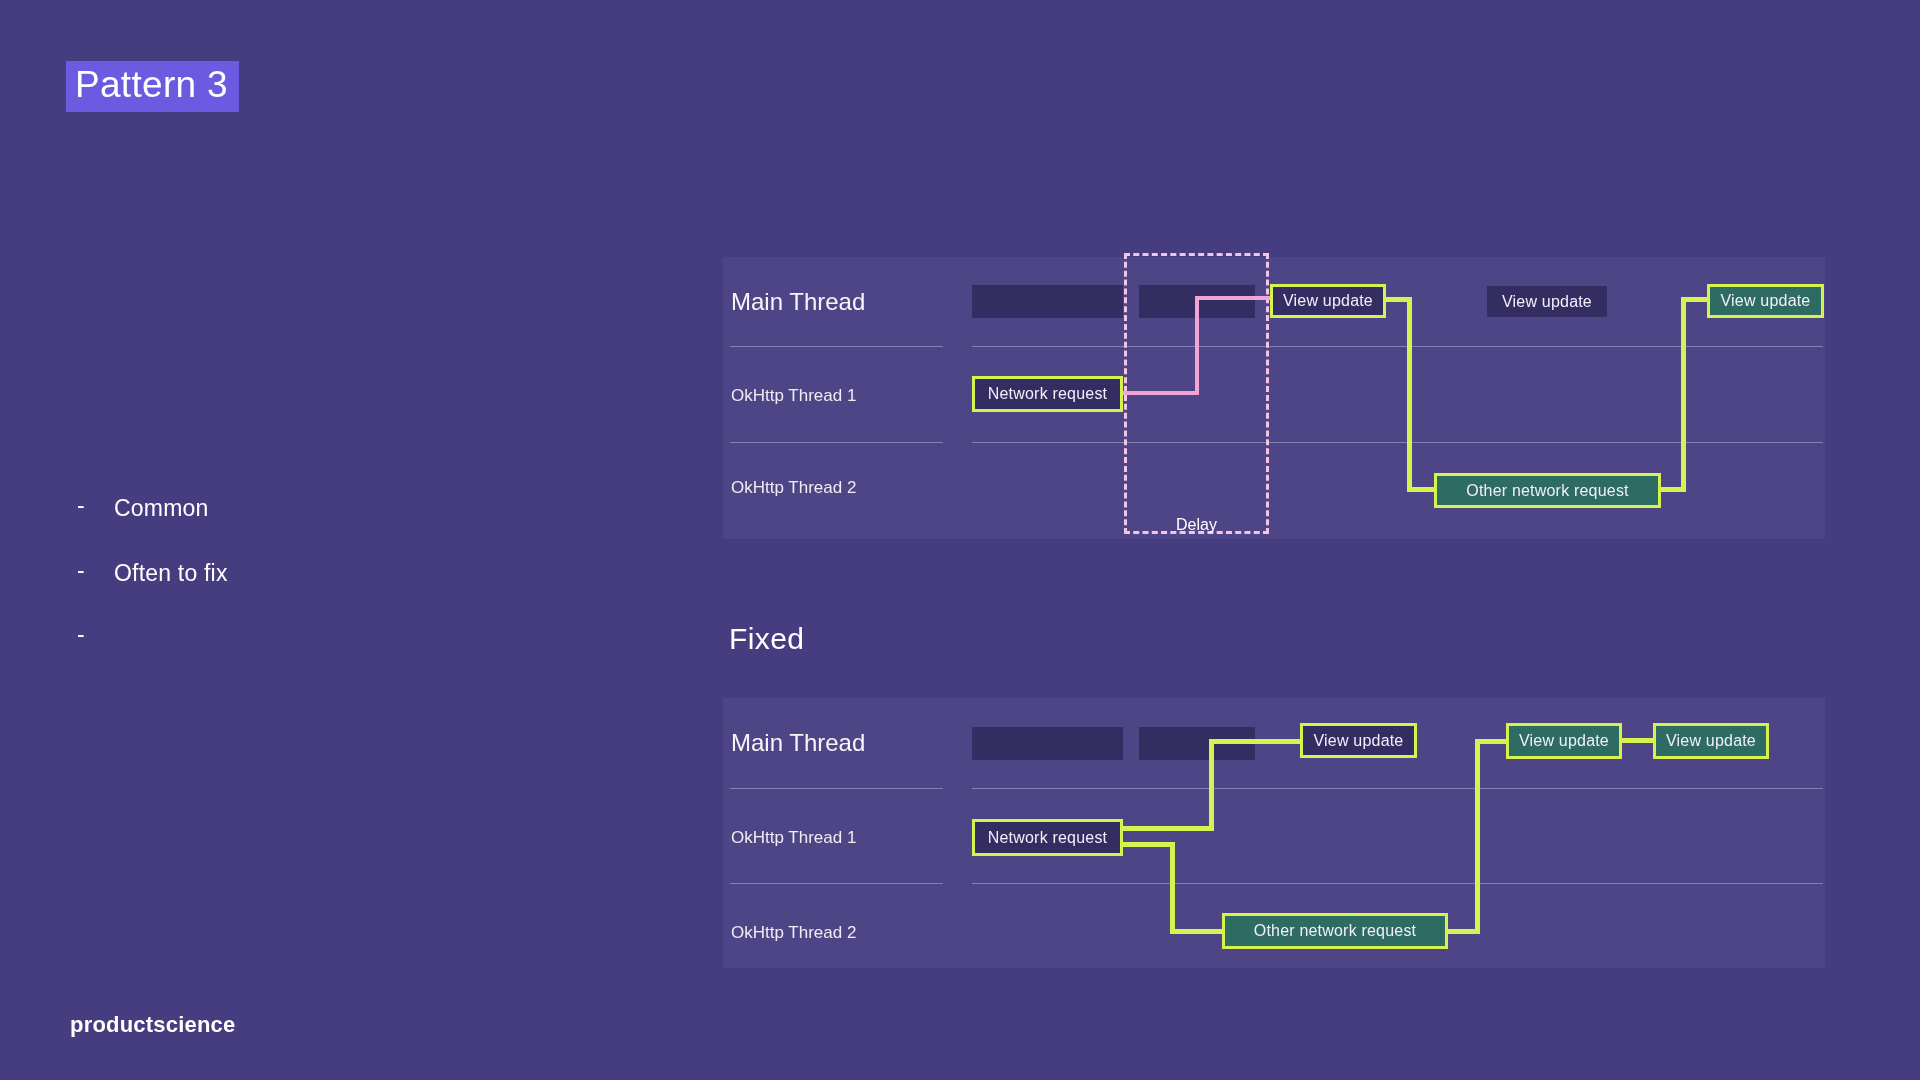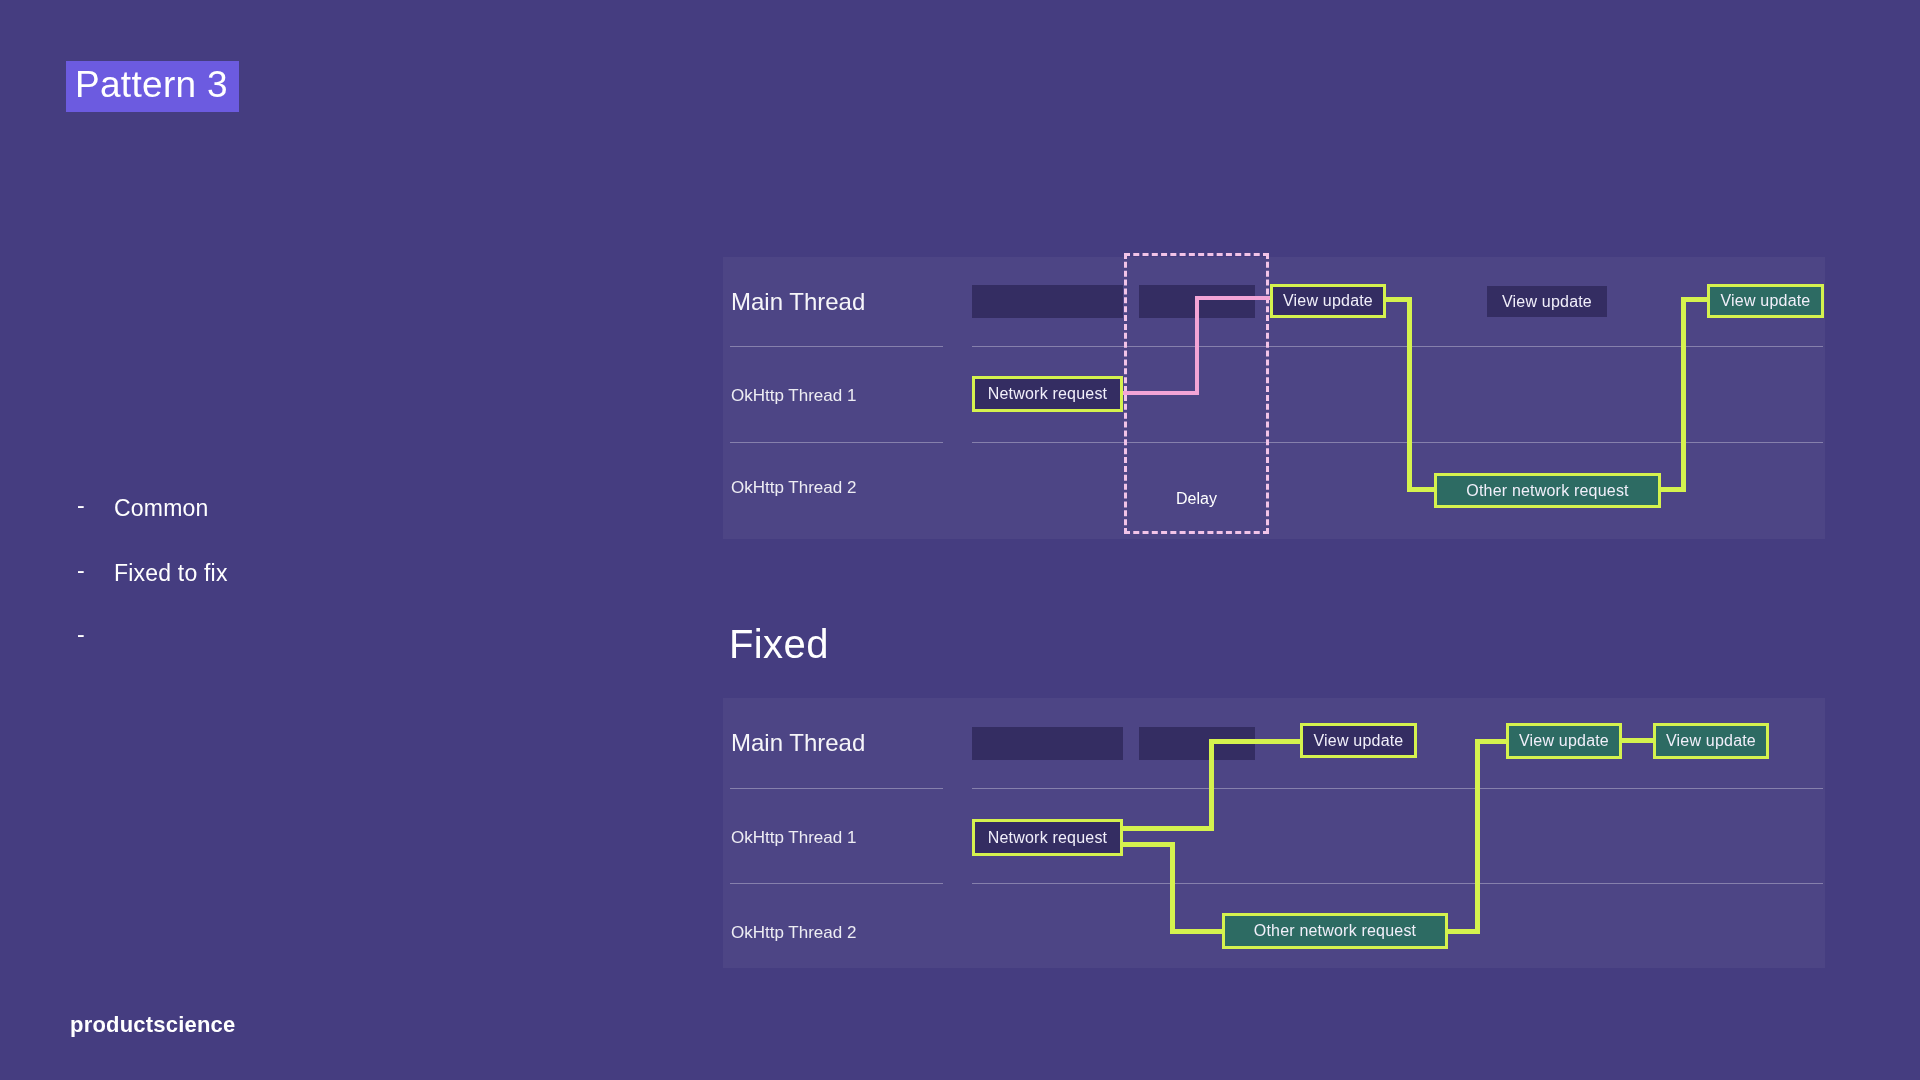--- a/index.html
+++ b/index.html
@@ -33,61 +33,61 @@
   .seg.pink{background:var(--c-pink,#F3A4D6);}
   .box{position:absolute;display:flex;align-items:center;justify-content:center;
        box-sizing:border-box;font-size:16px;color:#F1EFFA;letter-spacing:.2px;}
   .box.dark{background:var(--c-dark-box,#342D62);}
   .box.teal{background:var(--c-teal,#2D6B63);}
   .box.gb{border:3px solid var(--c-green,#D5F24E);}
   .dashed{position:absolute;box-sizing:border-box;
        border:3px dashed var(--c-dashed,#F2C4E8);}
   .delay{position:absolute;font-size:16px;text-align:center;color:#fff;}
 
-  .fixed-heading{position:absolute;left:729px;top:622px;font-size:40px;
+  .fixed-heading{position:absolute;left:729px;top:622px;font-size:30px;
        font-weight:500;letter-spacing:.4px;}
 
   .logo{position:absolute;left:70px;top:1012px;font-size:22px;font-weight:700;
        letter-spacing:.2px;}
 </style>
 </head>
 <body style="--c-background: #453D80; --c-highlight: #6C5BE0; --c-green: #D5F24E; --c-pink: #F3A4D6; --c-teal: #2D6B63; --c-dark-box: #342D62; --c-dashed: #F2C4E8;">
 
 <div class="slide" style="--c-background: #453D80; --c-highlight: #6C5BE0; --c-green: #D5F24E; --c-pink: #F3A4D6; --c-teal: #2D6B63; --c-dark-box: #342D62; --c-dashed: #F2C4E8;">
 
   <div class="hl">Pattern 3</div>
 
   <div class="bullet" style="top:492px;">
     <span class="dash">-</span>
     <span class="txt">Common</span>
   </div>
   <div class="bullet" style="top:557px;">
     <span class="dash">-</span>
-    <span class="txt">Fixed to fix</span>
+    <span class="txt">Often to fix</span>
   </div>
   <div class="bullet" style="top:621px;width:420px;">
     <span class="dash">-</span>
   </div>
 
   <div class="panel" style="left:723px;top:257px;width:1102px;height:282px;"></div>
 
   <div class="row-label main" style="left:731px;top:288px;">Main Thread</div>
   <div class="row-label sub" style="left:731px;top:386px;">OkHttp Thread 1</div>
   <div class="row-label sub" style="left:731px;top:478px;">OkHttp Thread 2</div>
 
   <div class="sep" style="left:730px;top:346px;width:213px;"></div>
   <div class="sep" style="left:972px;top:346px;width:851px;"></div>
   <div class="sep" style="left:730px;top:442px;width:213px;"></div>
   <div class="sep" style="left:972px;top:442px;width:851px;"></div>
 
   <div class="block" style="left:972px;top:285px;width:151px;height:33px;"></div>
   <div class="block" style="left:1139px;top:285px;width:116px;height:33px;"></div>
 
   <div class="dashed" style="left:1124px;top:253px;width:145px;height:281px;"></div>
-  <div class="delay" style="left:1124px;top:490px;width:145px;">Delay</div>
+  <div class="delay" style="left:1124px;top:516px;width:145px;">Delay</div>
 
   <div class="seg pink" style="left:1121px;top:391px;width:78px;height:4px;"></div>
   <div class="seg pink" style="left:1195px;top:296px;width:4px;height:99px;"></div>
   <div class="seg pink" style="left:1195px;top:296px;width:75px;height:4px;"></div>
 
   <div class="seg green" style="left:1384px;top:297px;width:28px;height:5px;"></div>
   <div class="seg green" style="left:1407px;top:297px;width:5px;height:193px;"></div>
   <div class="seg green" style="left:1407px;top:487px;width:27px;height:5px;"></div>
   <div class="seg green" style="left:1659px;top:487px;width:27px;height:5px;"></div>
   <div class="seg green" style="left:1681px;top:297px;width:5px;height:195px;"></div>

